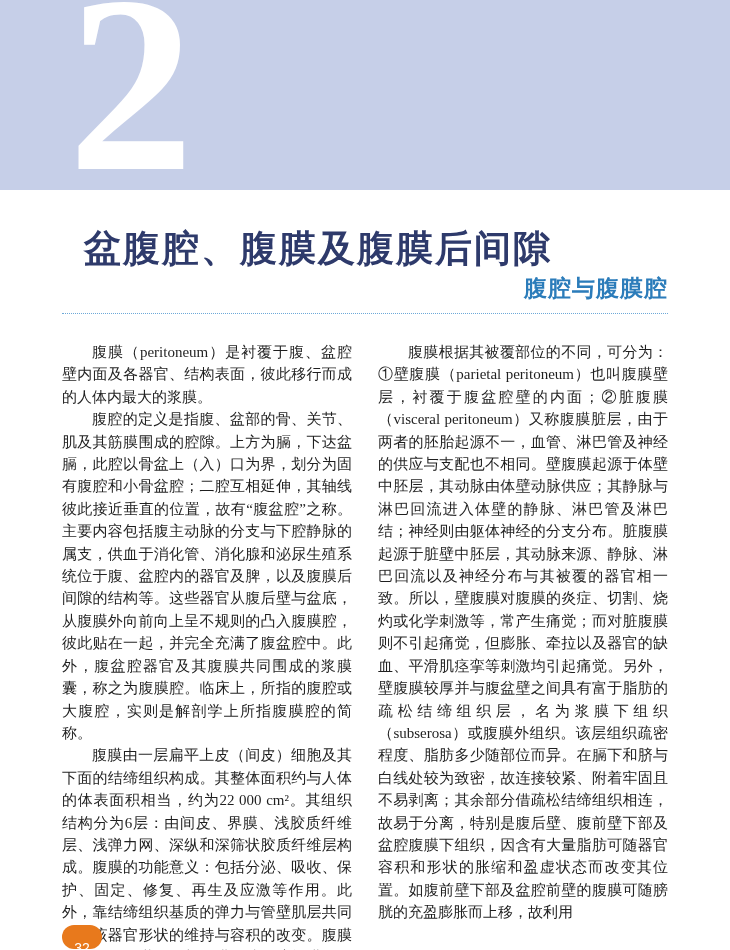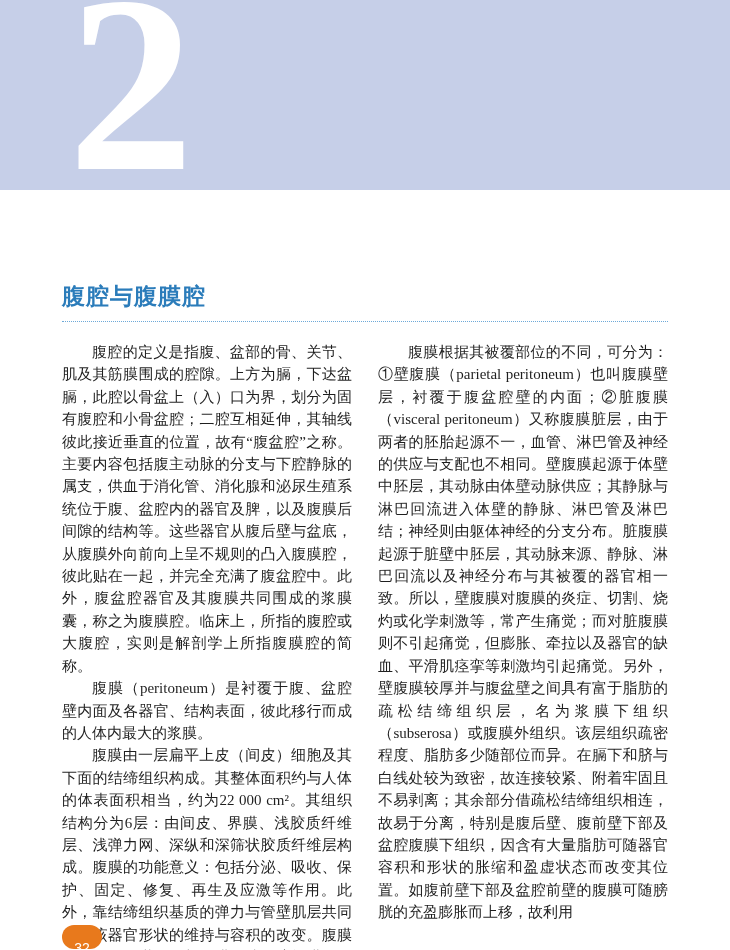--- a/index.html
+++ b/index.html
@@ -27,24 +27,25 @@
     position:absolute;
     top:200px;left:84px;
     font-family:"Liberation Serif","DejaVu Serif",serif;
     font-weight:bold;
     font-size:37px;line-height:1.3;
     letter-spacing:2px;
     color:#2e3a6b;
   }
   .section-head{
     position:absolute;
-    top:284px;left:62px;
+    top:276px;left:62px;
     width:606px;
     border-bottom:1px dotted #6ea9d8;
     padding-bottom:12px;
+    text-align:right;
   }
   .section-title{
     font-family:"Liberation Sans","DejaVu Sans",sans-serif;
     font-weight:bold;
     font-size:23px;line-height:1.1;
     letter-spacing:1px;
     color:#2b7cba;
     margin:0;
   }
   .columns{
@@ -80,29 +81,30 @@
 </style>
 </head>
 <body>
 
 <div class="page">
 
   <div class="banner">
     <div class="chapter-number">2</div>
   </div>
 
+  <h1 class="chapter-title">盆腹腔、腹膜及腹膜后间隙</h1>
 
   <div class="section-head">
     <h2 class="section-title">腹腔与腹膜腔</h2>
   </div>
 
   <div class="columns">
     <div class="col">
+      <p class="indent">腹膜（peritoneum）是衬覆于腹、盆腔壁内面及各器官、结构表面，彼此移行而成的人体内最大的浆膜。</p>
       <p class="indent">腹腔的定义是指腹、盆部的骨、关节、肌及其筋膜围成的腔隙。上方为膈，下达盆膈，此腔以骨盆上（入）口为界，划分为固有腹腔和小骨盆腔；二腔互相延伸，其轴线彼此接近垂直的位置，故有“腹盆腔”之称。主要内容包括腹主动脉的分支与下腔静脉的属支，供血于消化管、消化腺和泌尿生殖系统位于腹、盆腔内的器官及脾，以及腹膜后间隙的结构等。这些器官从腹后壁与盆底，从腹膜外向前向上呈不规则的凸入腹膜腔，彼此贴在一起，并完全充满了腹盆腔中。此外，腹盆腔器官及其腹膜共同围成的浆膜囊，称之为腹膜腔。临床上，所指的腹腔或大腹腔，实则是解剖学上所指腹膜腔的简称。</p>
-      <p class="indent">腹膜（peritoneum）是衬覆于腹、盆腔壁内面及各器官、结构表面，彼此移行而成的人体内最大的浆膜。</p>
       <p class="indent">腹膜由一层扁平上皮（间皮）细胞及其下面的结缔组织构成。其整体面积约与人体的体表面积相当，约为22 000 cm²。其组织结构分为6层：由间皮、界膜、浅胶质纤维层、浅弹力网、深纵和深筛状胶质纤维层构成。腹膜的功能意义：包括分泌、吸收、保护、固定、修复、再生及应激等作用。此外，靠结缔组织基质的弹力与管壁肌层共同参与该器官形状的维持与容积的改变。腹膜又是血管、淋巴管与腹膜（腔）液间进行旺盛代谢过程的场所，故有吸收作用，因而可以作为</p>
     </div>
     <div class="col">
       <p class="indent">腹膜根据其被覆部位的不同，可分为：①壁腹膜（parietal peritoneum）也叫腹膜壁层，衬覆于腹盆腔壁的内面；②脏腹膜（visceral peritoneum）又称腹膜脏层，由于两者的胚胎起源不一，血管、淋巴管及神经的供应与支配也不相同。壁腹膜起源于体壁中胚层，其动脉由体壁动脉供应；其静脉与淋巴回流进入体壁的静脉、淋巴管及淋巴结；神经则由躯体神经的分支分布。脏腹膜起源于脏壁中胚层，其动脉来源、静脉、淋巴回流以及神经分布与其被覆的器官相一致。所以，壁腹膜对腹膜的炎症、切割、烧灼或化学刺激等，常产生痛觉；而对脏腹膜则不引起痛觉，但膨胀、牵拉以及器官的缺血、平滑肌痉挛等刺激均引起痛觉。另外，壁腹膜较厚并与腹盆壁之间具有富于脂肪的疏松结缔组织层，名为浆膜下组织（subserosa）或腹膜外组织。该层组织疏密程度、脂肪多少随部位而异。在膈下和脐与白线处较为致密，故连接较紧、附着牢固且不易剥离；其余部分借疏松结缔组织相连，故易于分离，特别是腹后壁、腹前壁下部及盆腔腹膜下组织，因含有大量脂肪可随器官容积和形状的胀缩和盈虚状态而改变其位置。如腹前壁下部及盆腔前壁的腹膜可随膀胱的充盈膨胀而上移，故利用</p>
     </div>
   </div>
 
   <div class="page-badge">32</div>
 
 </div>

